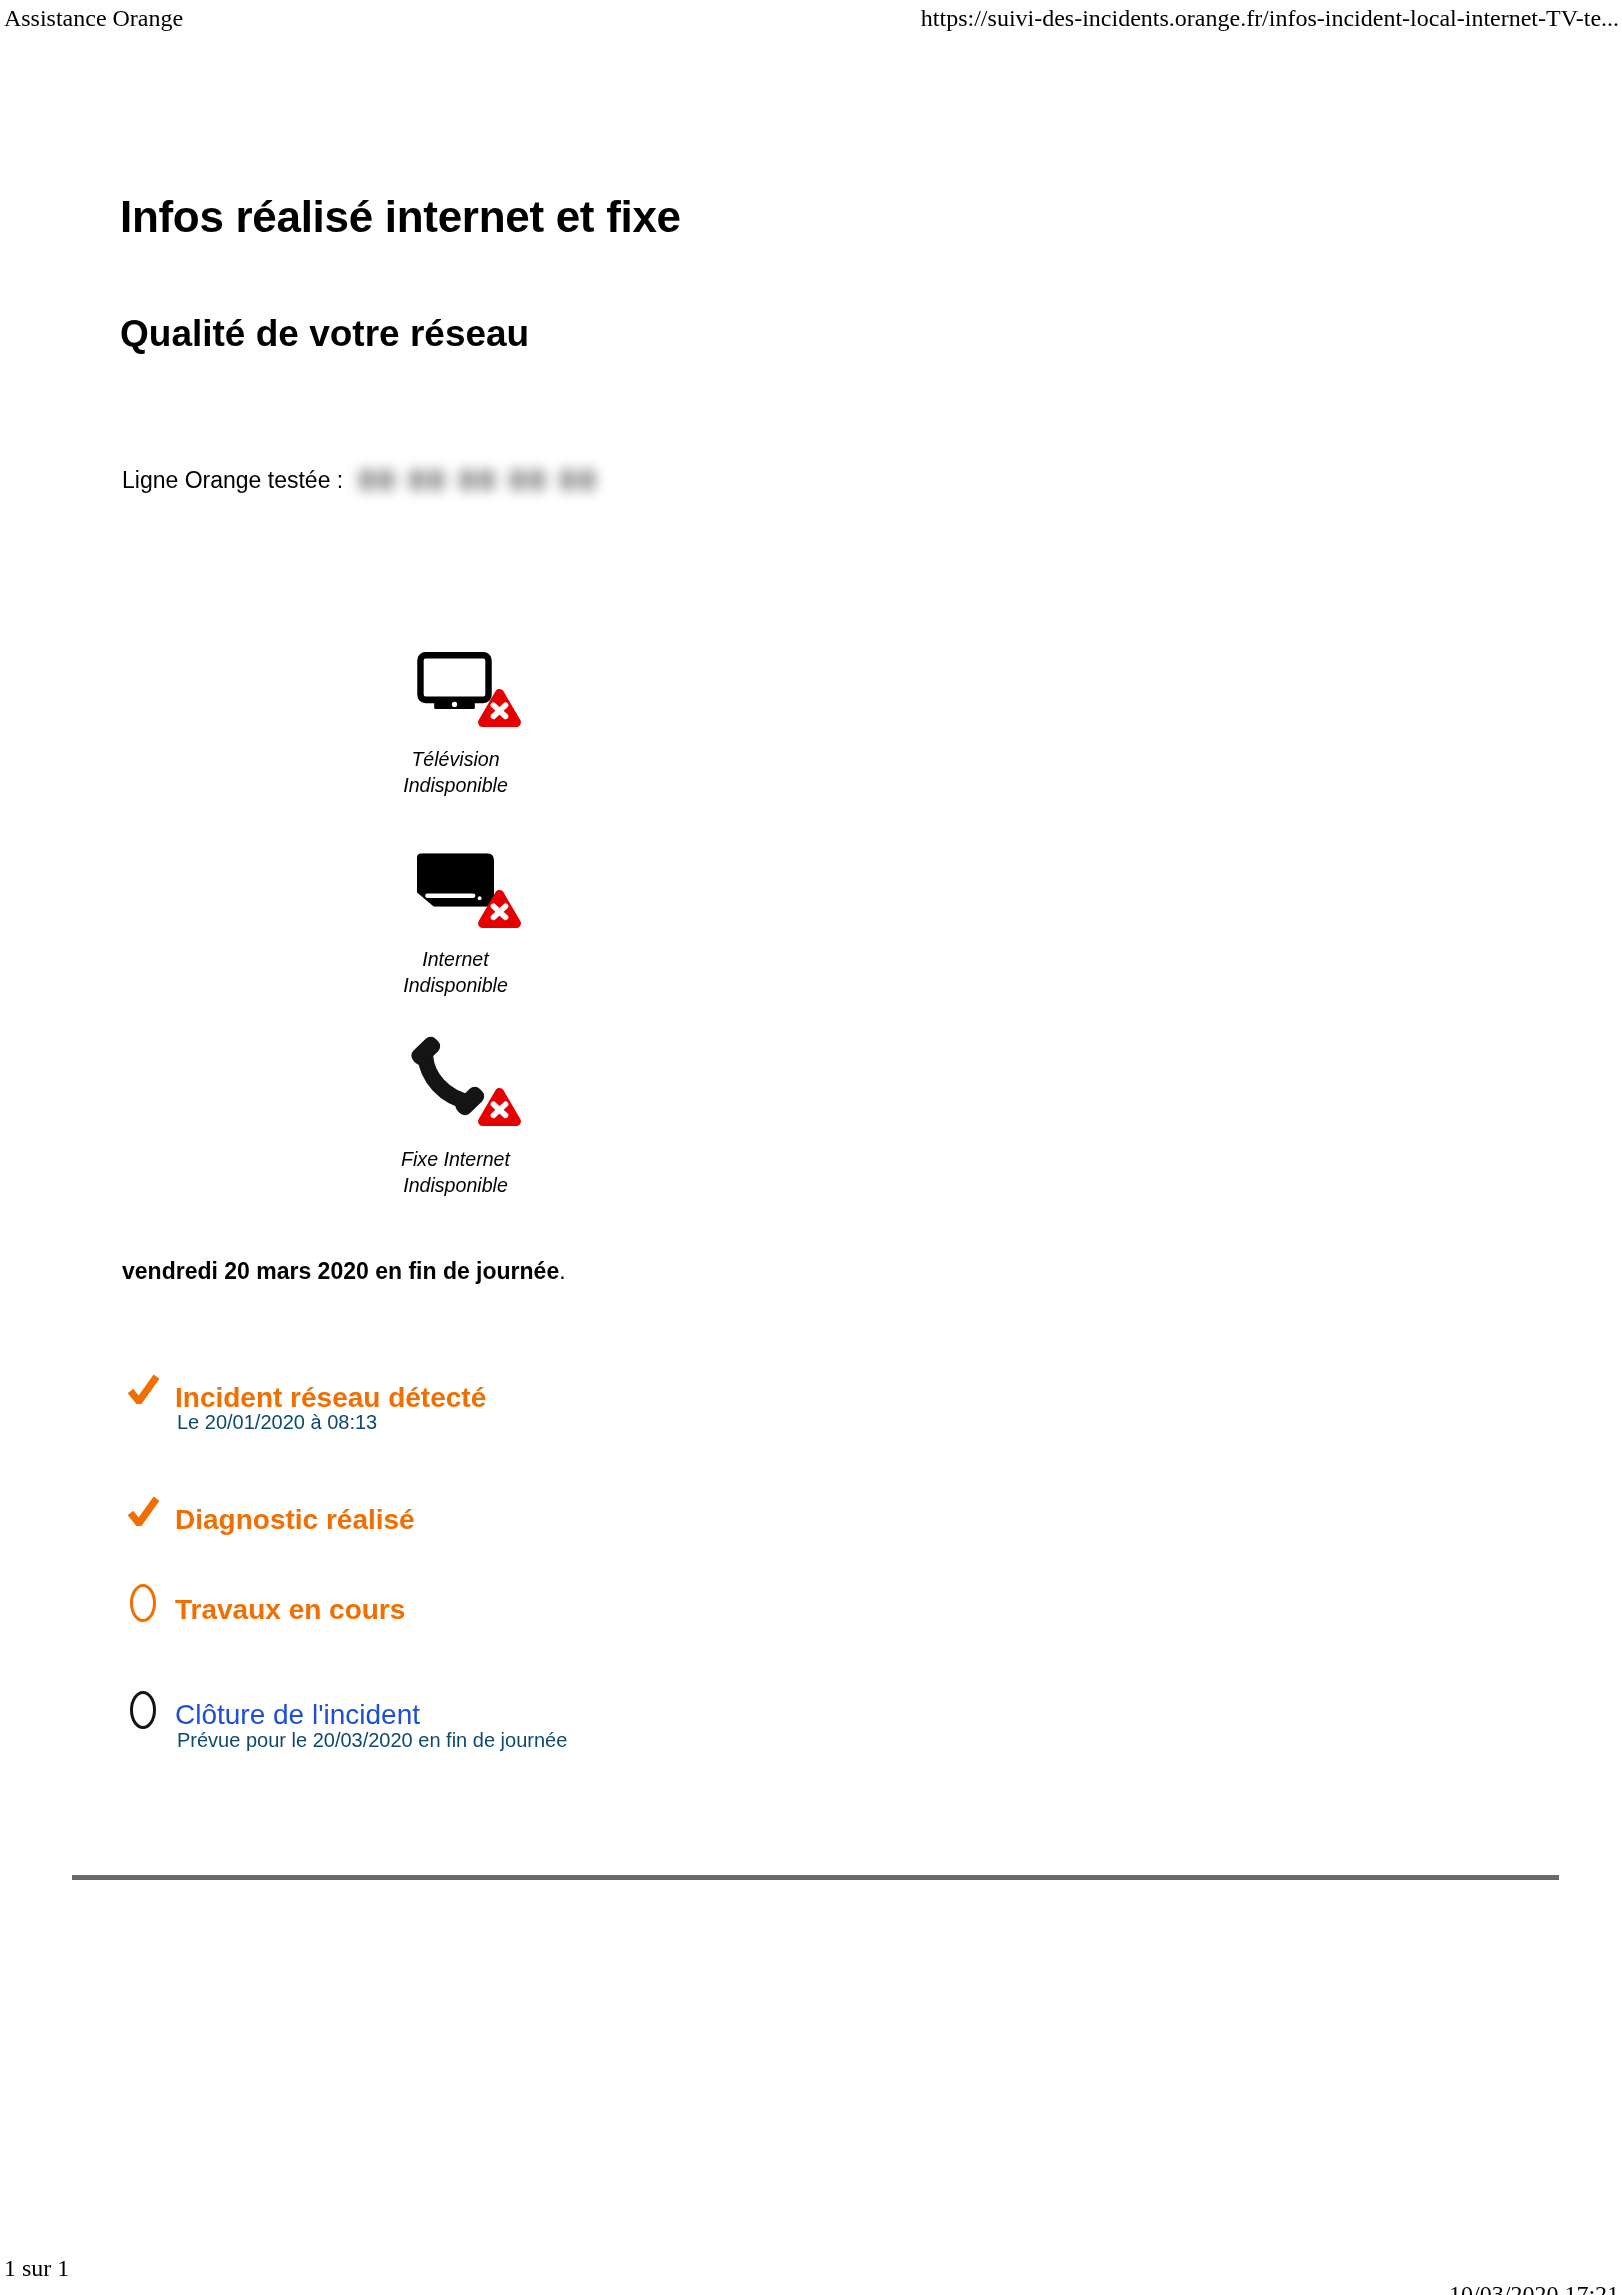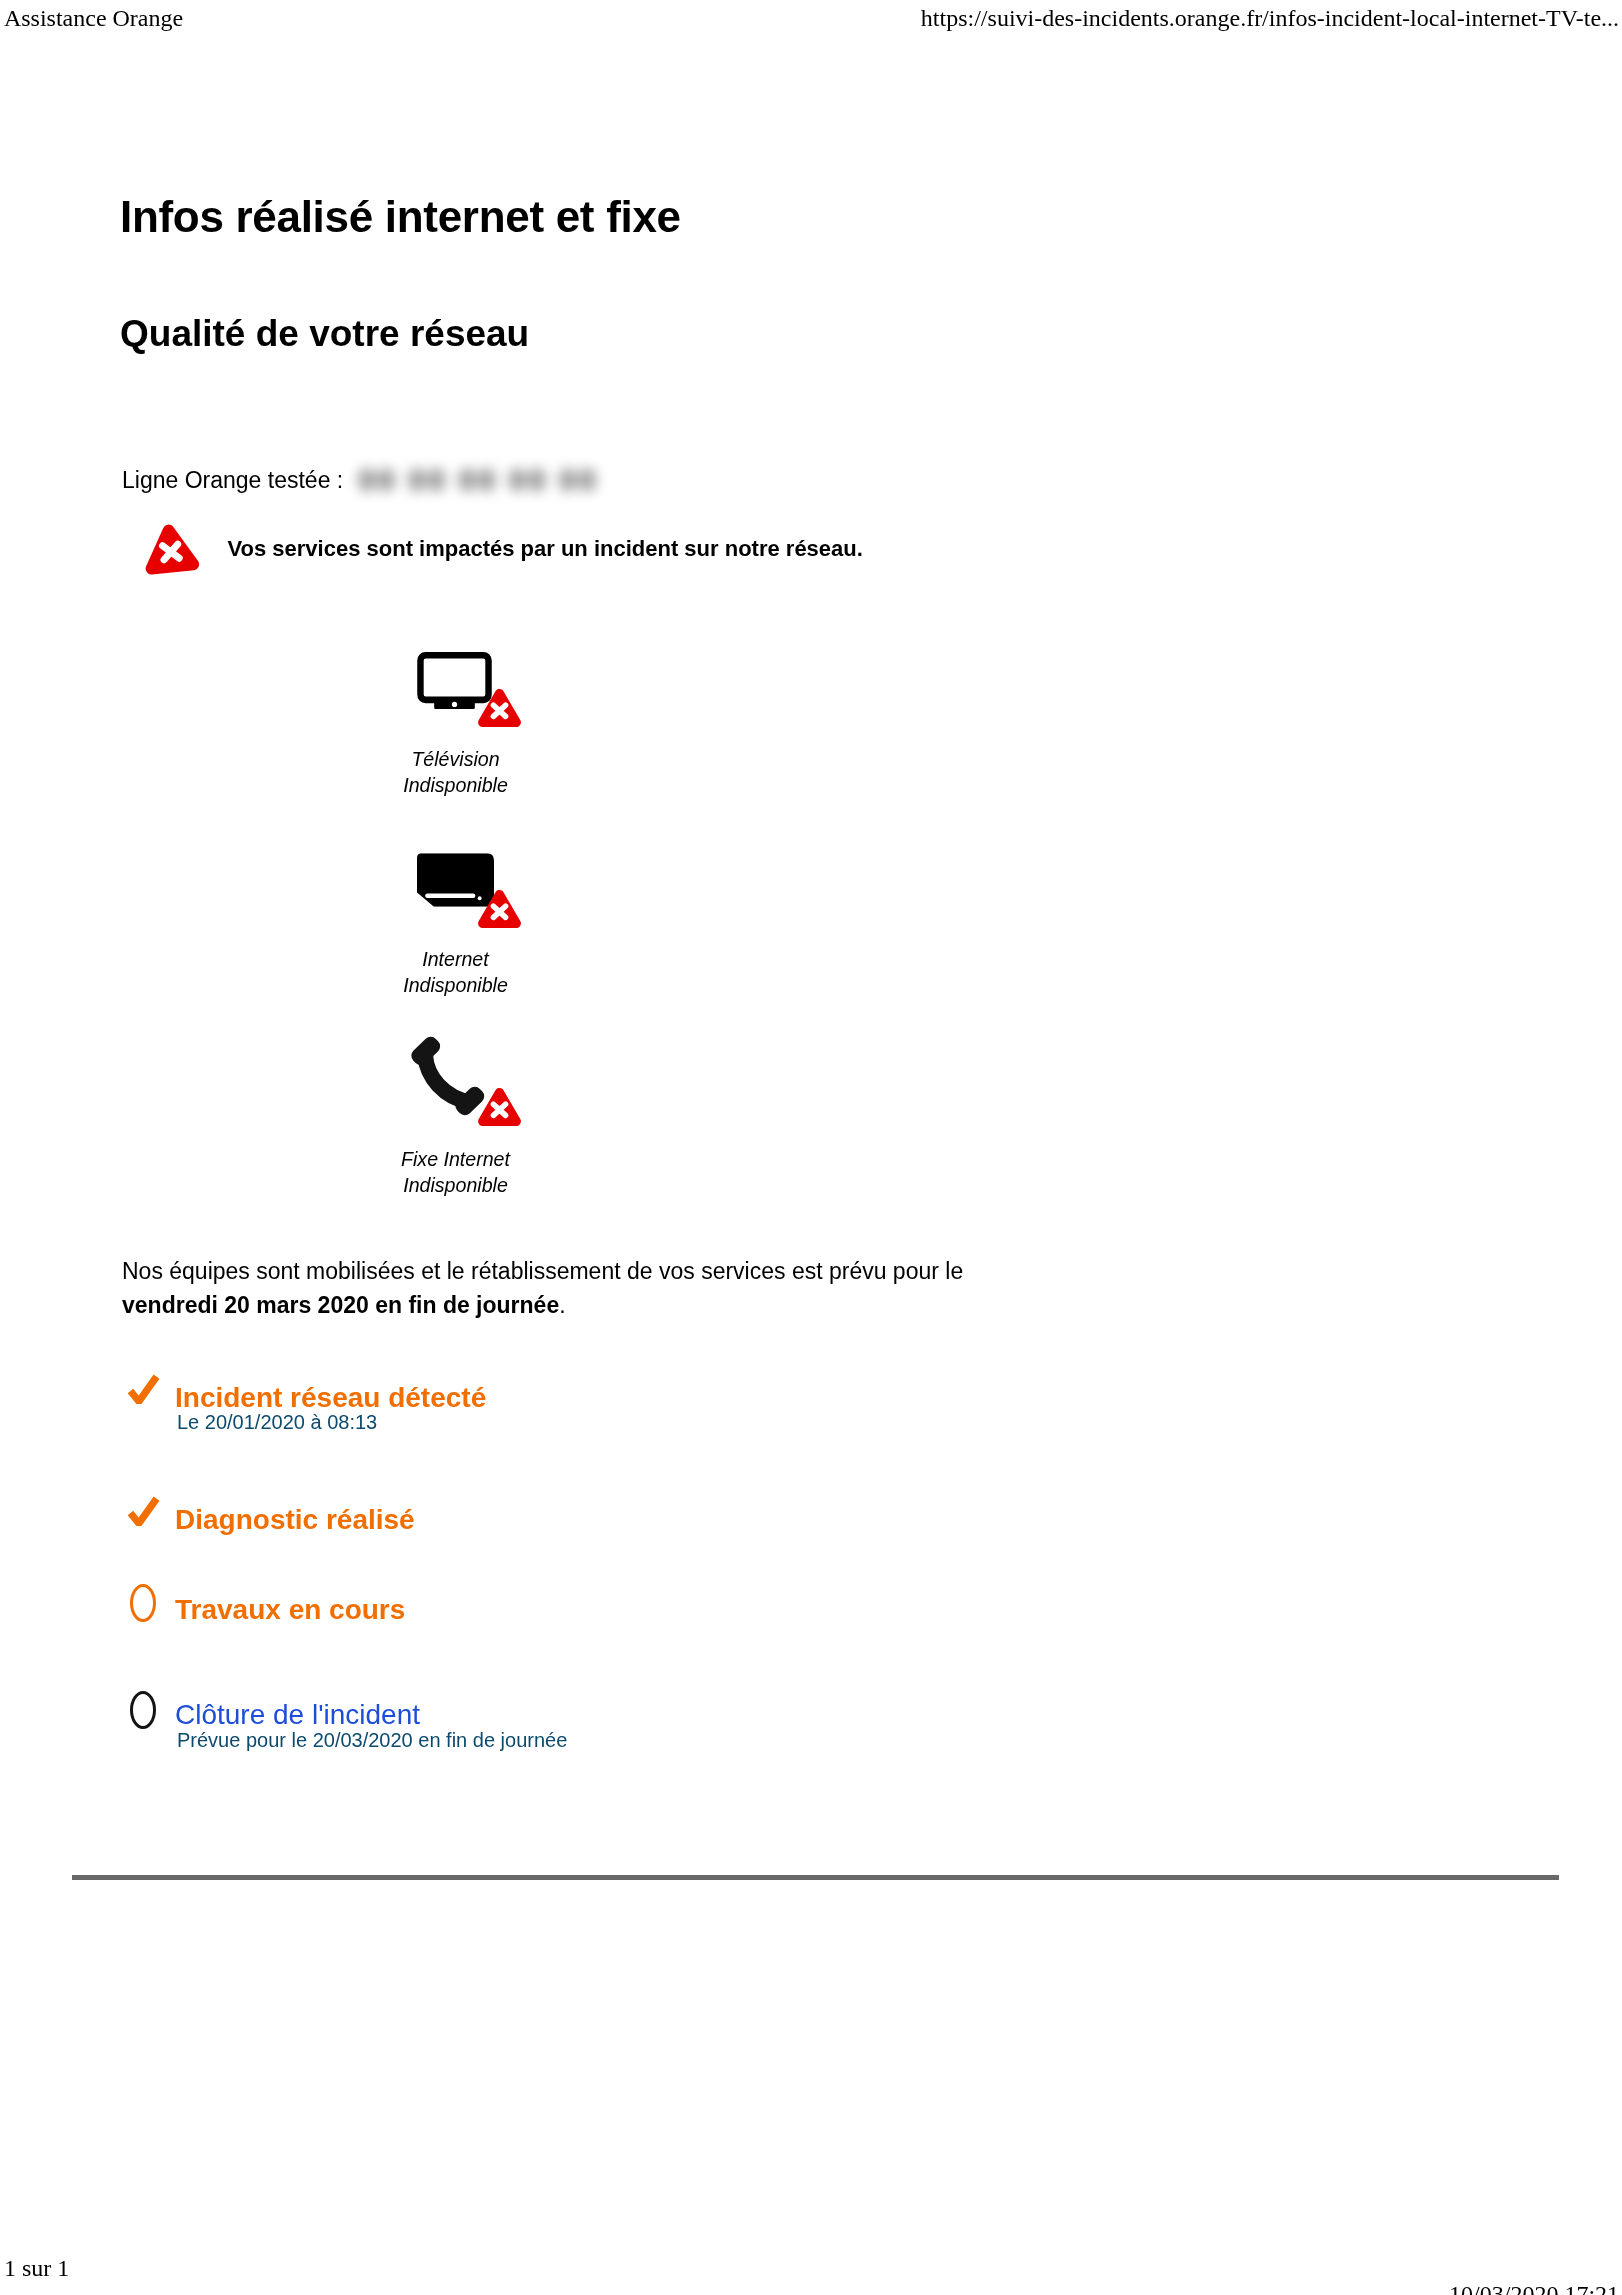--- a/index.html
+++ b/index.html
@@ -109,26 +109,20 @@
   </div>
 
   <div class="h1">Infos réalisé internet et fixe</div>
   <div class="h2">Qualité de votre réseau</div>
 
   <div class="ligne-row">
     <span>Ligne Orange testée :</span>
     <span class="redacted">00 00 00 00 00</span>
   </div>
 
-  <div class="alert-row">
-    <svg class="badge-lg" viewBox="0 0 90 84" width="59" height="55">
-        <use href="#sym-warn"></use>
-      </svg>
-    <span class="alert-text">Vos services sont impactés par un incident sur notre réseau.</span>
-  </div>
 
   <svg class="svc-icon" id="tv-icon" viewBox="0 0 114 90" width="75" height="59">
       <use href="#sym-tv"></use>
     </svg>
   <svg class="svc-badge" id="tv-badge" viewBox="0 0 72 67" width="47" height="44">
       <use href="#sym-warn"></use>
     </svg>
   <div class="svc-label" id="tv-label">
     <div>Télévision</div>
     <div>Indisponible</div>
@@ -150,21 +144,20 @@
     </svg>
   <svg class="svc-badge" id="phone-badge" viewBox="0 0 72 67" width="47" height="44">
       <use href="#sym-warn"></use>
     </svg>
   <div class="svc-label" id="phone-label">
     <div>Fixe Internet</div>
     <div>Indisponible</div>
   </div>
 
   <div class="paragraph">
-    <span>Nos équipes sont mobilisées et le rétablissement de vos services est prévu pour le</span>
     <span class="line2"><strong>vendredi 20 mars 2020 en fin de journée</strong><span>.</span></span>
   </div>
 
   <svg class="check-marker" id="check1" viewBox="0 0 50 46" width="33" height="30">
       <use href="#sym-check"></use>
     </svg>
   <div class="t-title" id="t-title-0">Incident réseau détecté</div>
   <div class="t-sub" id="t-sub-0">Le 20/01/2020 à 08:13</div>
 
   <svg class="check-marker" id="check2" viewBox="0 0 50 46" width="33" height="30">

